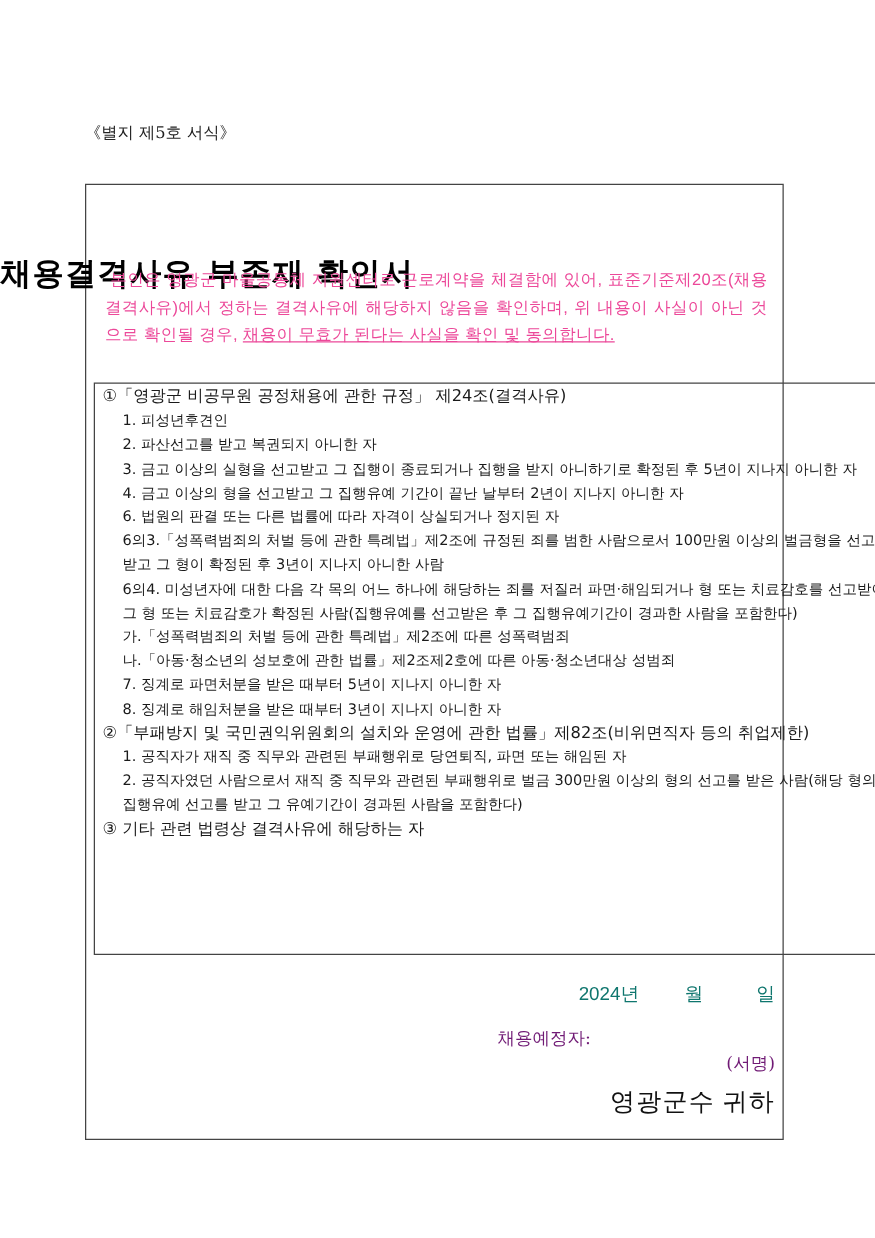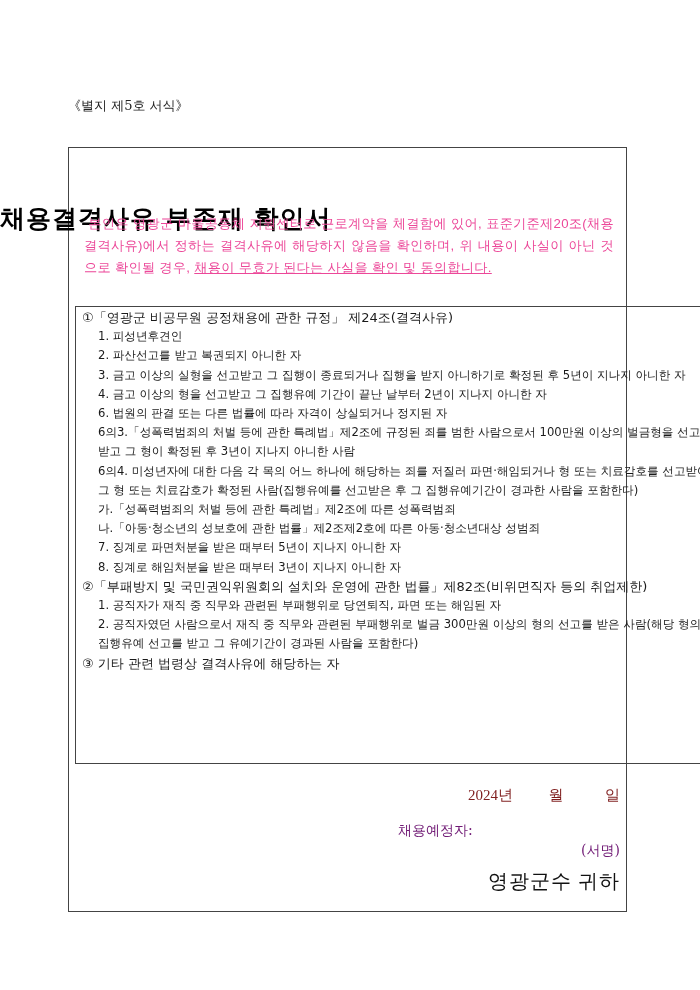--- a/index.html
+++ b/index.html
@@ -25,21 +25,21 @@
   .inner {
     position: absolute; left: 75px; top: 306px; width: 642px; height: 458px;
     border: 1.5px solid #444; box-sizing: border-box; padding: 1px 6px 0 6px;
     font-family: "DejaVu Sans", sans-serif; color: #1a1a1a;
   }
   .sec { font-size: 13px; line-height: 19.2px; }
   .item { font-size: 11.6px; line-height: 19.2px; padding-left: 16px; }
   .sec.wrap { padding-left: 16px; text-indent: -16px; }
   .date-line {
     position: absolute; right: 80px; top: 786px;
-    font-family: Liberation Serif, serif; font-size: 15px; color: #7f1d1d; text-align: right;
+    font-family: Liberation Sans, sans-serif; font-size: 15px; color: #0f766e; text-align: right;
   }
   .date-line span { display: inline-block; }
   .signer {
     position: absolute; left: 398px; top: 822px; width: 222px;
     font-family: "DejaVu Serif", serif; font-size: 14px; color: #701a75;
   }
   .signer .sig { position: absolute; right: 0; top: 0; margin-top: 20px; }
   .addressee {
     position: absolute; right: 80px; top: 868px;
     font-family: Liberation Serif, serif; font-size: 20px; letter-spacing: 1px; color: #111;

